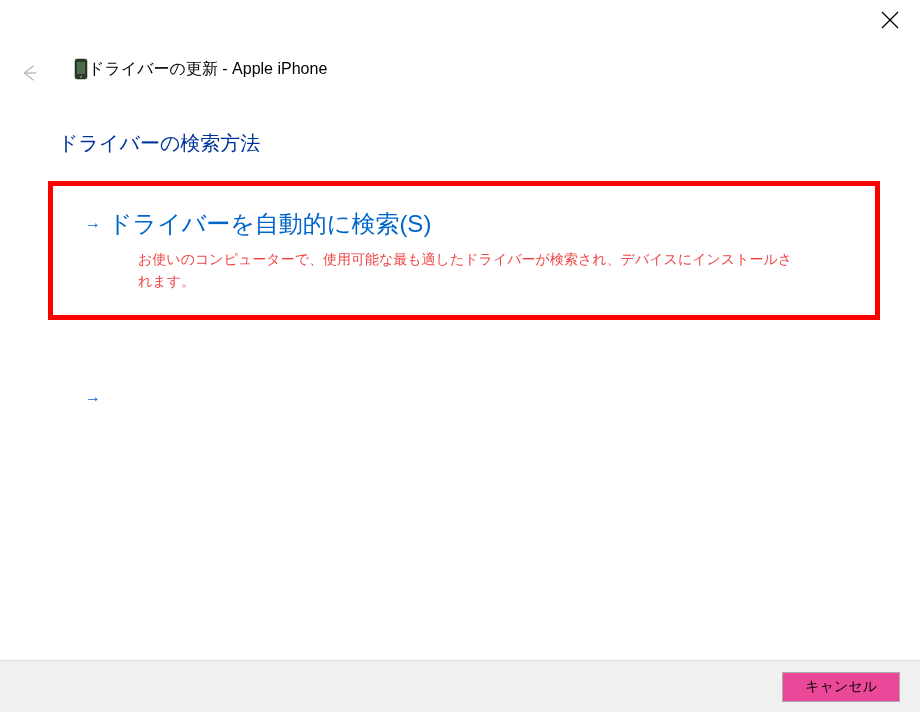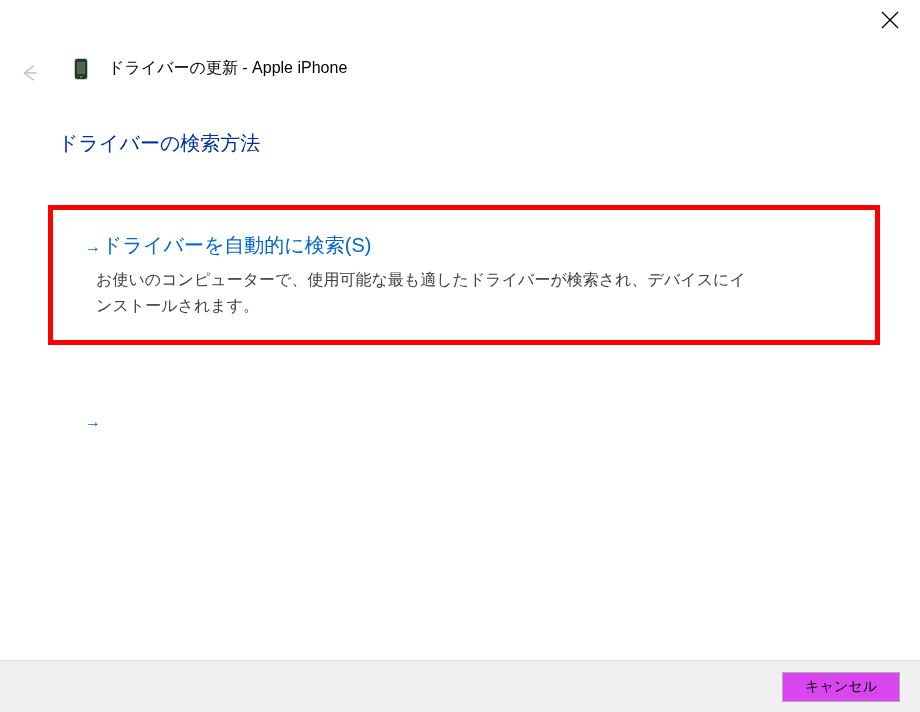--- a/index.html
+++ b/index.html
@@ -24,41 +24,42 @@
       top: 62px;
       left: 18px;
       cursor: pointer;
       color: #999;
     }
     .header {
       position: absolute;
       top: 58px;
       left: 58px;
       display: flex;
-      gap: 20px;
+      align-items: center;
+      gap: 0;
       padding-left: 16px;
     }
     .device-icon {
       width: 14px;
       height: 22px;
     }
     .header-title {
       font-size: 16px;
       color: #000;
     }
     .content {
       position: absolute;
       top: 130px;
       left: 58px;
       right: 40px;
     }
     .instruction {
       font-size: 20px;
       color: #003399;
-      margin-bottom: 48px;
+      margin-bottom: 24px;
     }
     .option {
       padding: 22px 20px 22px 22px;
       margin-bottom: 40px;
       cursor: pointer;
       position: relative;
     }
     .option.highlighted {
       border: 5px solid #ff0000;
       margin-left: -10px;
@@ -68,47 +69,47 @@
       position: absolute;
       left: 27px;
       top: 28px;
       color: #0066CC;
       font-size: 16px;
     }
     .option.highlighted .option-arrow {
       left: 32px;
     }
     .option-title {
-      font-size: 20px;
+      font-size: 24px;
       color: #0066CC;
-      margin-left: 22px;
+      margin-left: 28px;
       margin-bottom: 8px;
     }
     .option-desc {
-      font-size: 16px;
-      color: #404040;
-      margin-left: 16px;
+      font-size: 14px;
+      color: #ef4444;
+      margin-left: 58px;
       line-height: 1.6;
       max-width: 660px;
     }
     .footer {
       position: absolute;
       bottom: 0;
       left: 0;
       right: 0;
       height: 52px;
       background: #f0f0f0;
       border-top: 1px solid #ddd;
       display: flex;
       justify-content: flex-end;
       align-items: center;
       padding-right: 20px;
     }
     .cancel-btn {
-      background: #d946ef;
+      background: #ec4899;
       border: 1px solid #adadad;
       padding: 5px 22px;
       font-size: 14px;
       font-family: Liberation Mono, monospace;
       cursor: pointer;
     }
   </style>
 </head>
 <body>
 

